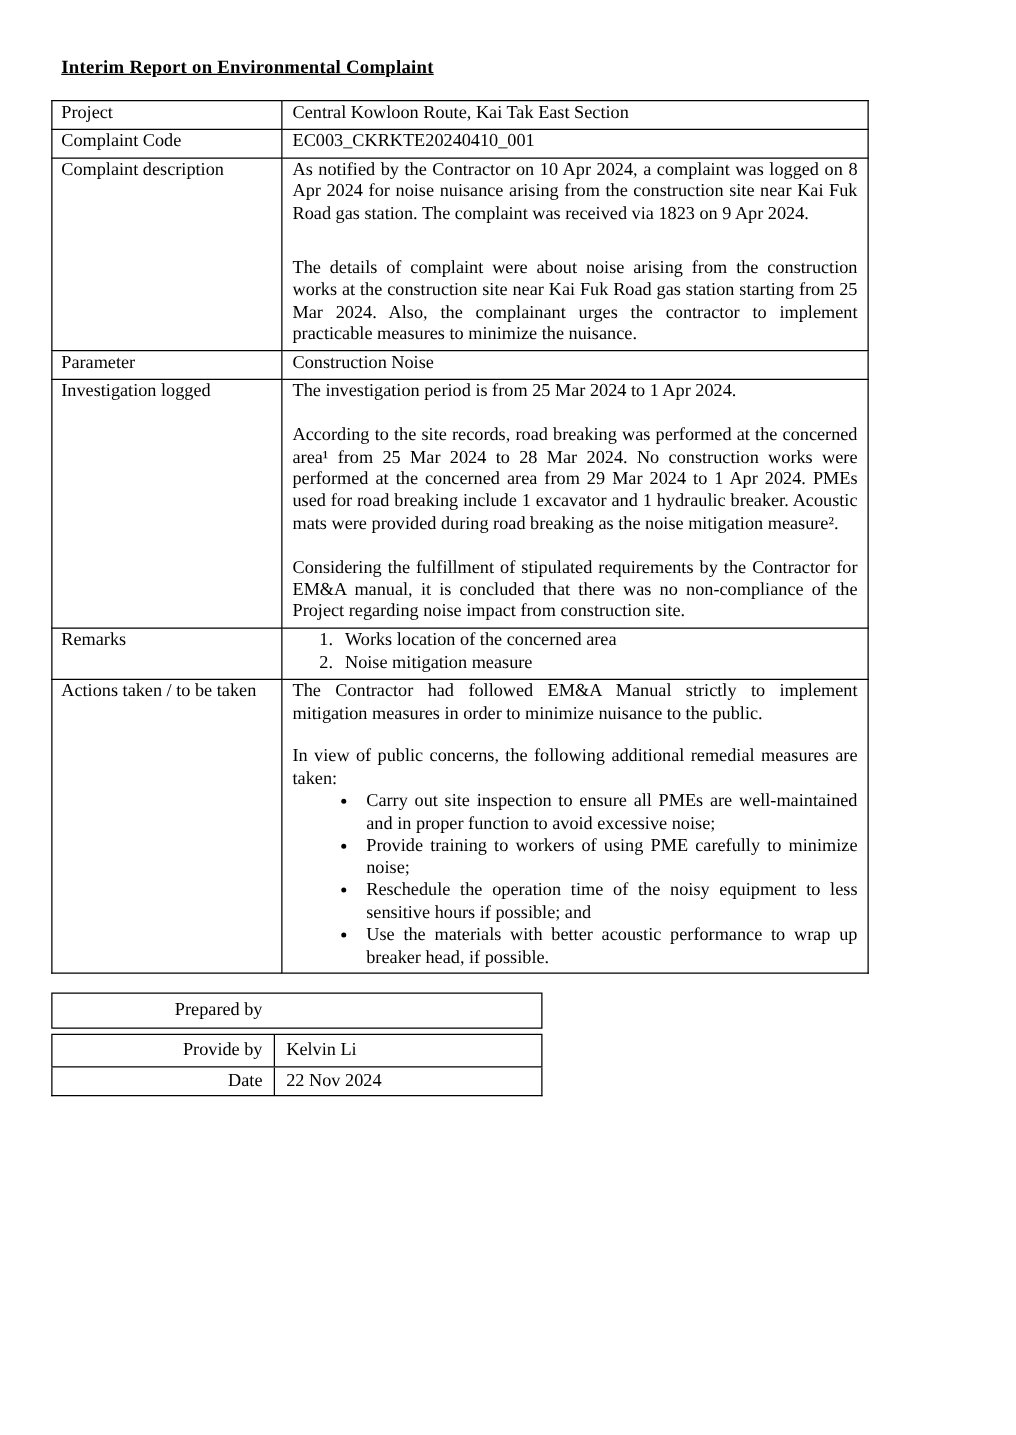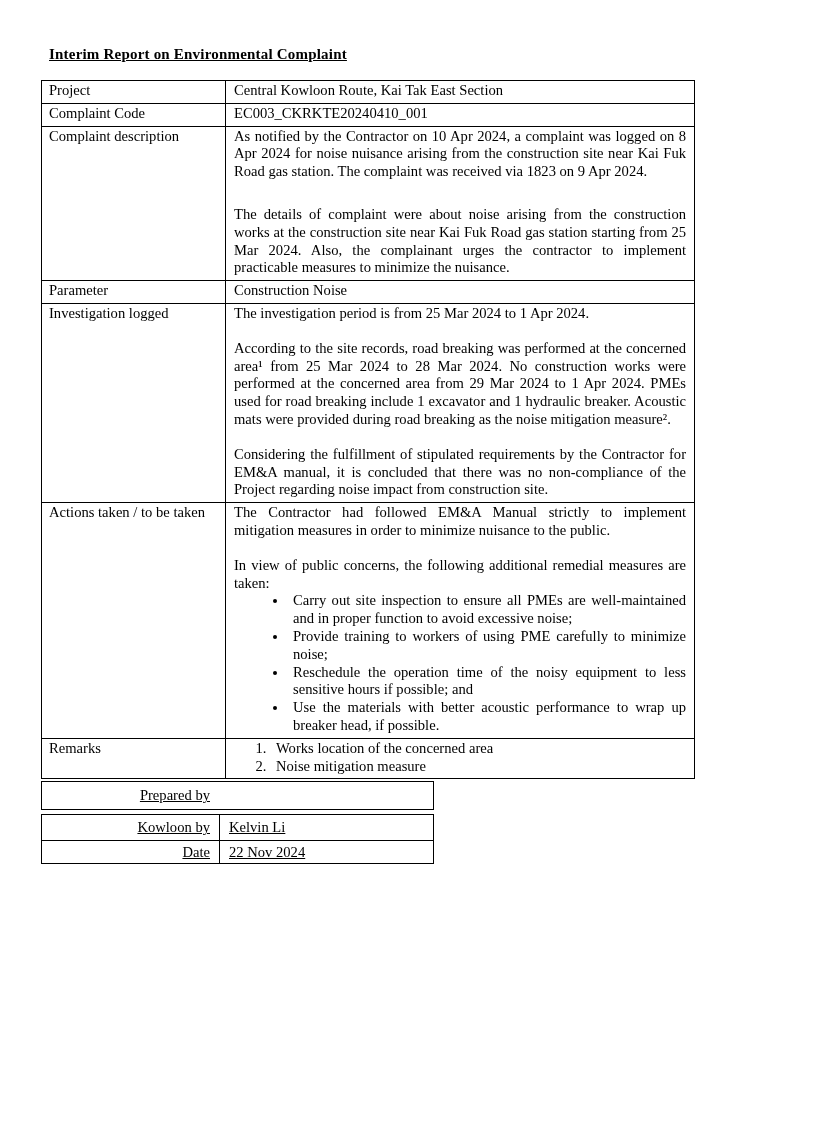--- a/index.html
+++ b/index.html
@@ -51,21 +51,21 @@
     padding-left: 5px;
   }
 
   ol.remarks {
     list-style: decimal outside;
     margin: 0;
     padding-left: 36px;
   }
   ol.remarks li { padding-left: 6px; }
 
-  .signoff { margin-top: 2px; width: 393px; text-decoration: underline; }
+  .signoff { margin-top: 15px; width: 393px; }
   .sig-row {
     display: flex;
     border: 1px solid #000;
     align-items: stretch;
   }
   .sig-row .slabel {
     width: 177px;
     text-align: right;
     padding-right: 9px;
     display: flex;
@@ -118,51 +118,51 @@
       <tr>
         <td class="lbl">Investigation logged</td>
         <td class="val">
           <p>The investigation period is from 25 Mar 2024 to 1 Apr 2024.</p>
           <p class="gap">According to the site records, road breaking was performed at the concerned area¹ from 25 Mar 2024 to 28 Mar 2024. No construction works were performed at the concerned area from 29 Mar 2024 to 1 Apr 2024. PMEs used for road breaking include 1 excavator and 1 hydraulic breaker. Acoustic mats were provided during road breaking as the noise mitigation measure².</p>
           <p class="gap">Considering the fulfillment of stipulated requirements by the Contractor for EM&amp;A manual, it is concluded that there was no non-compliance of the Project regarding noise impact from construction site.</p>
         </td>
       </tr>
 
       <tr>
+        <td class="lbl">Remarks</td>
+        <td class="val">
+          <ol class="remarks">
+            <li>Works location of the concerned area</li>
+            <li>Noise mitigation measure</li>
+          </ol>
+        </td>
+      </tr>
+
+      <tr>
         <td class="lbl">Actions taken / to be taken</td>
         <td class="val">
           <p>The Contractor had followed EM&amp;A Manual strictly to implement mitigation measures in order to minimize nuisance to the public.</p>
           <p class="gap">In view of public concerns, the following additional remedial measures are taken:</p>
           <ul class="bullets">
             <li>Carry out site inspection to ensure all PMEs are well-maintained and in proper function to avoid excessive noise;</li>
             <li>Provide training to workers of using PME carefully to minimize noise;</li>
             <li>Reschedule the operation time of the noisy equipment to less sensitive hours if possible; and</li>
             <li>Use the materials with better acoustic performance to wrap up breaker head, if possible.</li>
           </ul>
         </td>
       </tr>
-
-      <tr>
-        <td class="lbl">Remarks</td>
-        <td class="val">
-          <ol class="remarks">
-            <li>Works location of the concerned area</li>
-            <li>Noise mitigation measure</li>
-          </ol>
-        </td>
-      </tr>
     </tbody>
   </table>
 
   <div class="signoff">
     <div class="sig-row r1">
       <div class="slabel">Prepared by</div>
     </div>
     <div class="sig-row r2">
-      <div class="slabel">Kowloon by</div>
+      <div class="slabel">Provide by</div>
       <div class="sval">Kelvin Li</div>
     </div>
     <div class="sig-row r3">
       <div class="slabel">Date</div>
       <div class="sval">22 Nov 2024</div>
     </div>
   </div>
 
 </div>
 

